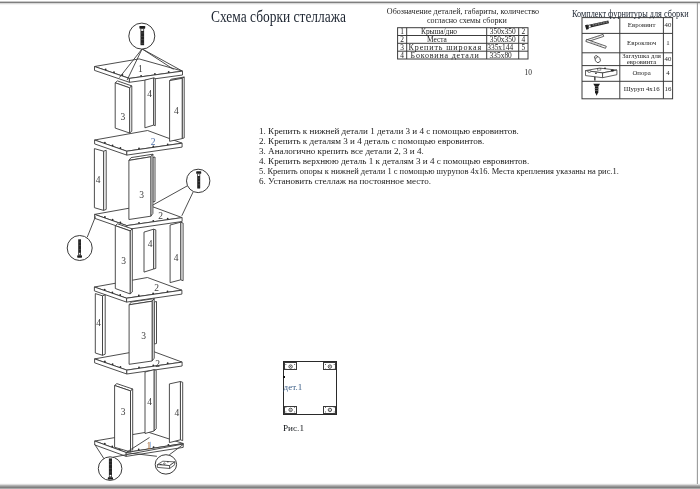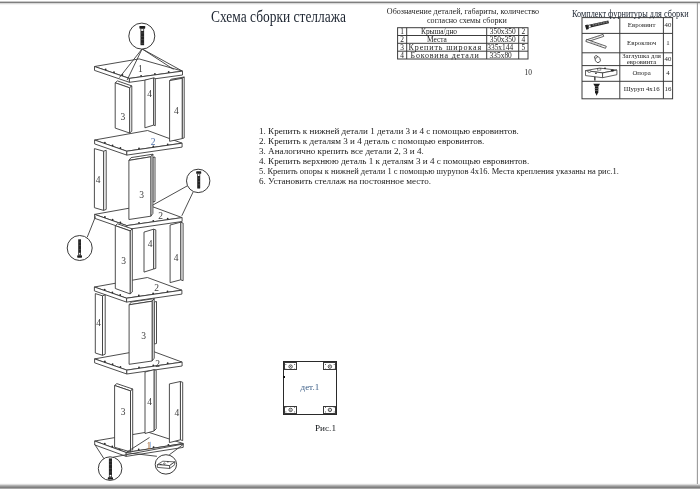--- a/index.html
+++ b/index.html
@@ -340,16 +340,16 @@
         <rect x="10.2" y="44.9" width="0.9" height="0.9"></rect>
         <rect x="1.4" y="49.5" width="0.9" height="0.9"></rect>
         <rect x="10.2" y="49.5" width="0.9" height="0.9"></rect>
       <rect x="41" y="44.9" width="0.9" height="0.9"></rect>
         <rect x="49.7" y="44.9" width="0.9" height="0.9"></rect>
         <rect x="41" y="49.5" width="0.9" height="0.9"></rect>
         <rect x="49.7" y="49.5" width="0.9" height="0.9"></rect>
     </g>
   </svg>
 
-  <div class="abs" style="left:0;top:20px;width:100%;text-align:center;font-size:9px;color:#3a5d86">дет.1</div>
+  <div class="abs" style="left:0;top:20px;width:100%;font-size:9px;color:#3a5d86">дет.1</div>
 </div>
 
-<div class="abs" style="left:283px;top:423px;width:53px;text-align:right;font-size:9.2px;color:#101418">Рис.1</div>
+<div class="abs" style="left:283px;top:423px;width:53px;text-align:left;font-size:9.2px;color:#101418">Рис.1</div>
 
 </body></html>

